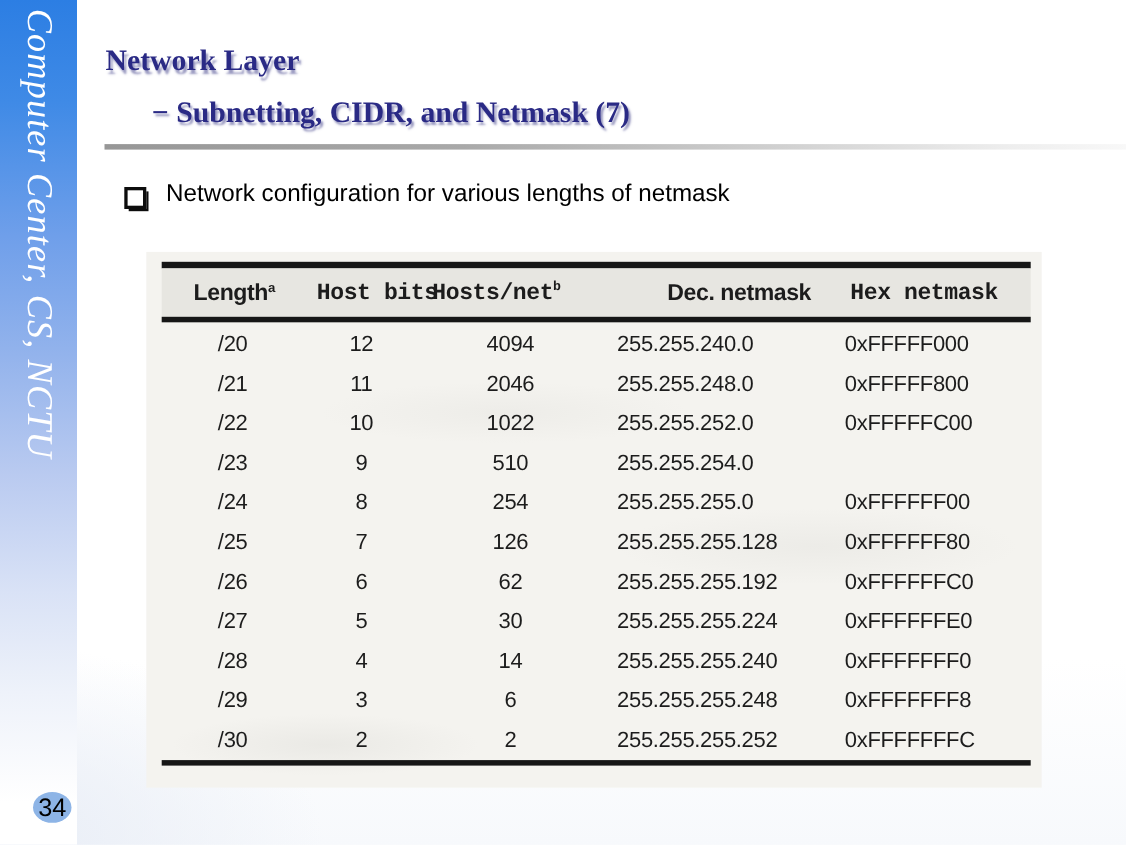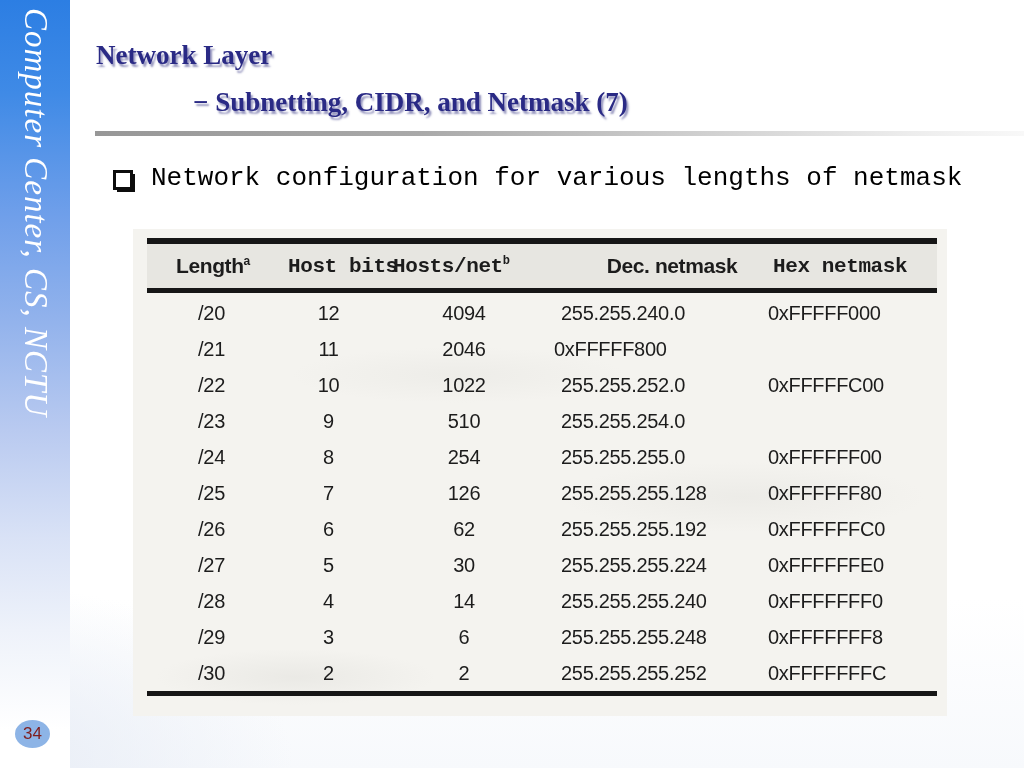--- a/index.html
+++ b/index.html
@@ -21,49 +21,49 @@
   }
   .sidebar-text{
     position:absolute;top:8px;left:50%;transform:translateX(-50%);
     writing-mode:vertical-rl;text-orientation:mixed;
     font-family:"Liberation Serif",serif;font-style:italic;
     font-size:33px;letter-spacing:1px;color:#ffffff;white-space:nowrap;
   }
 
   
   .page-badge{
-    position:absolute;left:15px;top:720px;width:35px;height:28px;
-    border-radius:50%;background:#8db4e6;color:#7f1d1d;
+    position:absolute;left:30px;top:720px;width:35px;height:28px;
+    border-radius:50%;background:#8db4e6;color:#000000;
     display:flex;align-items:center;justify-content:center;
-    font-size:17px;font-family:"Liberation Sans",sans-serif;
+    font-size:23px;font-family:"Liberation Sans",sans-serif;
   }
 
   
   .title{
     position:absolute;left:96px;top:32px;
     font-family:"Liberation Serif",serif;font-weight:bold;
     font-size:27px;line-height:47px;color:#2a2a85;
     text-shadow:2px 3px 2px rgba(125,125,175,0.8);
     white-space:nowrap;
   }
-  .title-line2{margin-left:97px;}
+  .title-line2{margin-left:42px;}
   .title-underline{
     position:absolute;left:95px;top:131px;width:929px;height:5px;
     background:linear-gradient(to right,#979797 0%,#a9a9a9 35%,#cfcfcf 65%,#ededed 88%,#f8f8f8 100%);
   }
 
   
   .bullet-row{position:absolute;left:113px;top:163px;display:flex;align-items:flex-start;}
   .bullet-square{
     width:14px;height:14px;border:3px solid #0d0d0d;margin-top:7px;
     box-shadow:3px 3px 0 -1px #0d0d0d;background:#ffffff;flex:none;
   }
   .bullet-text{
-    margin-left:18px;font-family:Liberation Mono, monospace;
-    font-size:26px;color:#000;white-space:nowrap;
+    margin-left:18px;font-family:Liberation Sans, sans-serif;
+    font-size:22px;color:#000;white-space:nowrap;
   }
 
   
   .scan{
     position:absolute;left:133px;top:229px;width:814px;height:487px;
     background:
       radial-gradient(ellipse 200px 40px at 20% 92%, rgba(190,190,185,0.18), rgba(0,0,0,0) 70%),
       radial-gradient(ellipse 260px 50px at 75% 55%, rgba(190,190,185,0.14), rgba(0,0,0,0) 70%),
       radial-gradient(ellipse 240px 40px at 40% 30%, rgba(190,190,185,0.12), rgba(0,0,0,0) 70%),
       #f4f3ef;
@@ -134,20 +134,21 @@
             <div class="td c1">12</div>
             <div class="td c2">4094</div>
             <div class="td c3">255.255.240.0</div>
             <div class="td c4">0xFFFFF000</div>
           </div>
 
           <div class="trow">
             <div class="td c0">/21</div>
             <div class="td c1">11</div>
             <div class="td c2">2046</div>
+            <div class="td c3">255.255.248.0</div>
             <div class="td c4">0xFFFFF800</div>
           </div>
 
           <div class="trow">
             <div class="td c0">/22</div>
             <div class="td c1">10</div>
             <div class="td c2">1022</div>
             <div class="td c3">255.255.252.0</div>
             <div class="td c4">0xFFFFFC00</div>
           </div>

